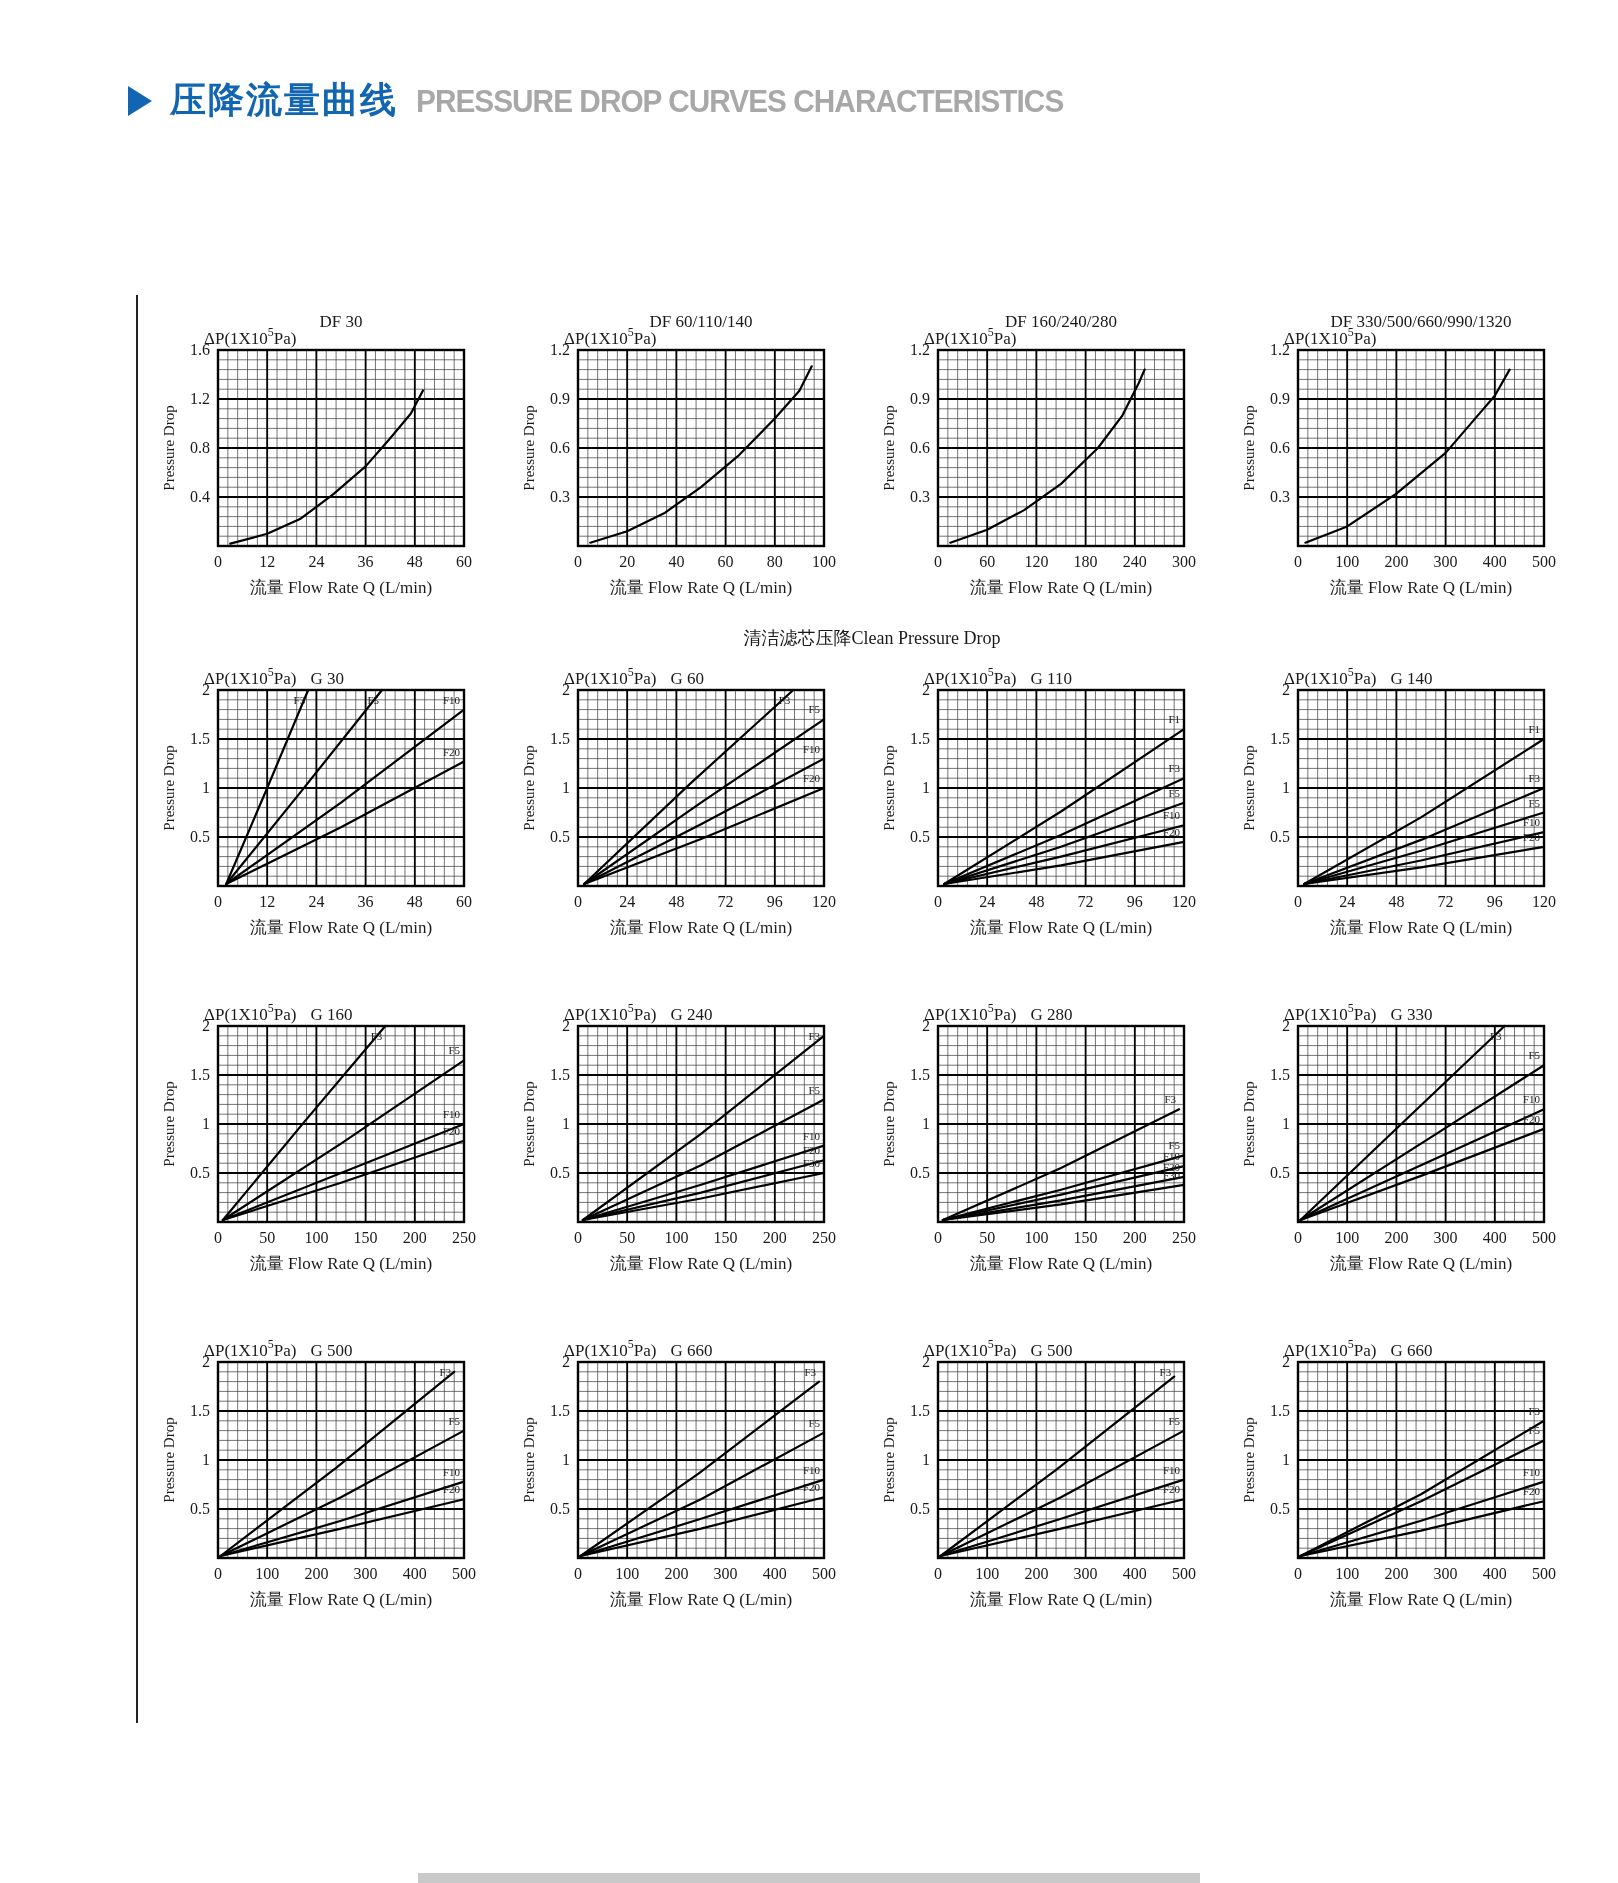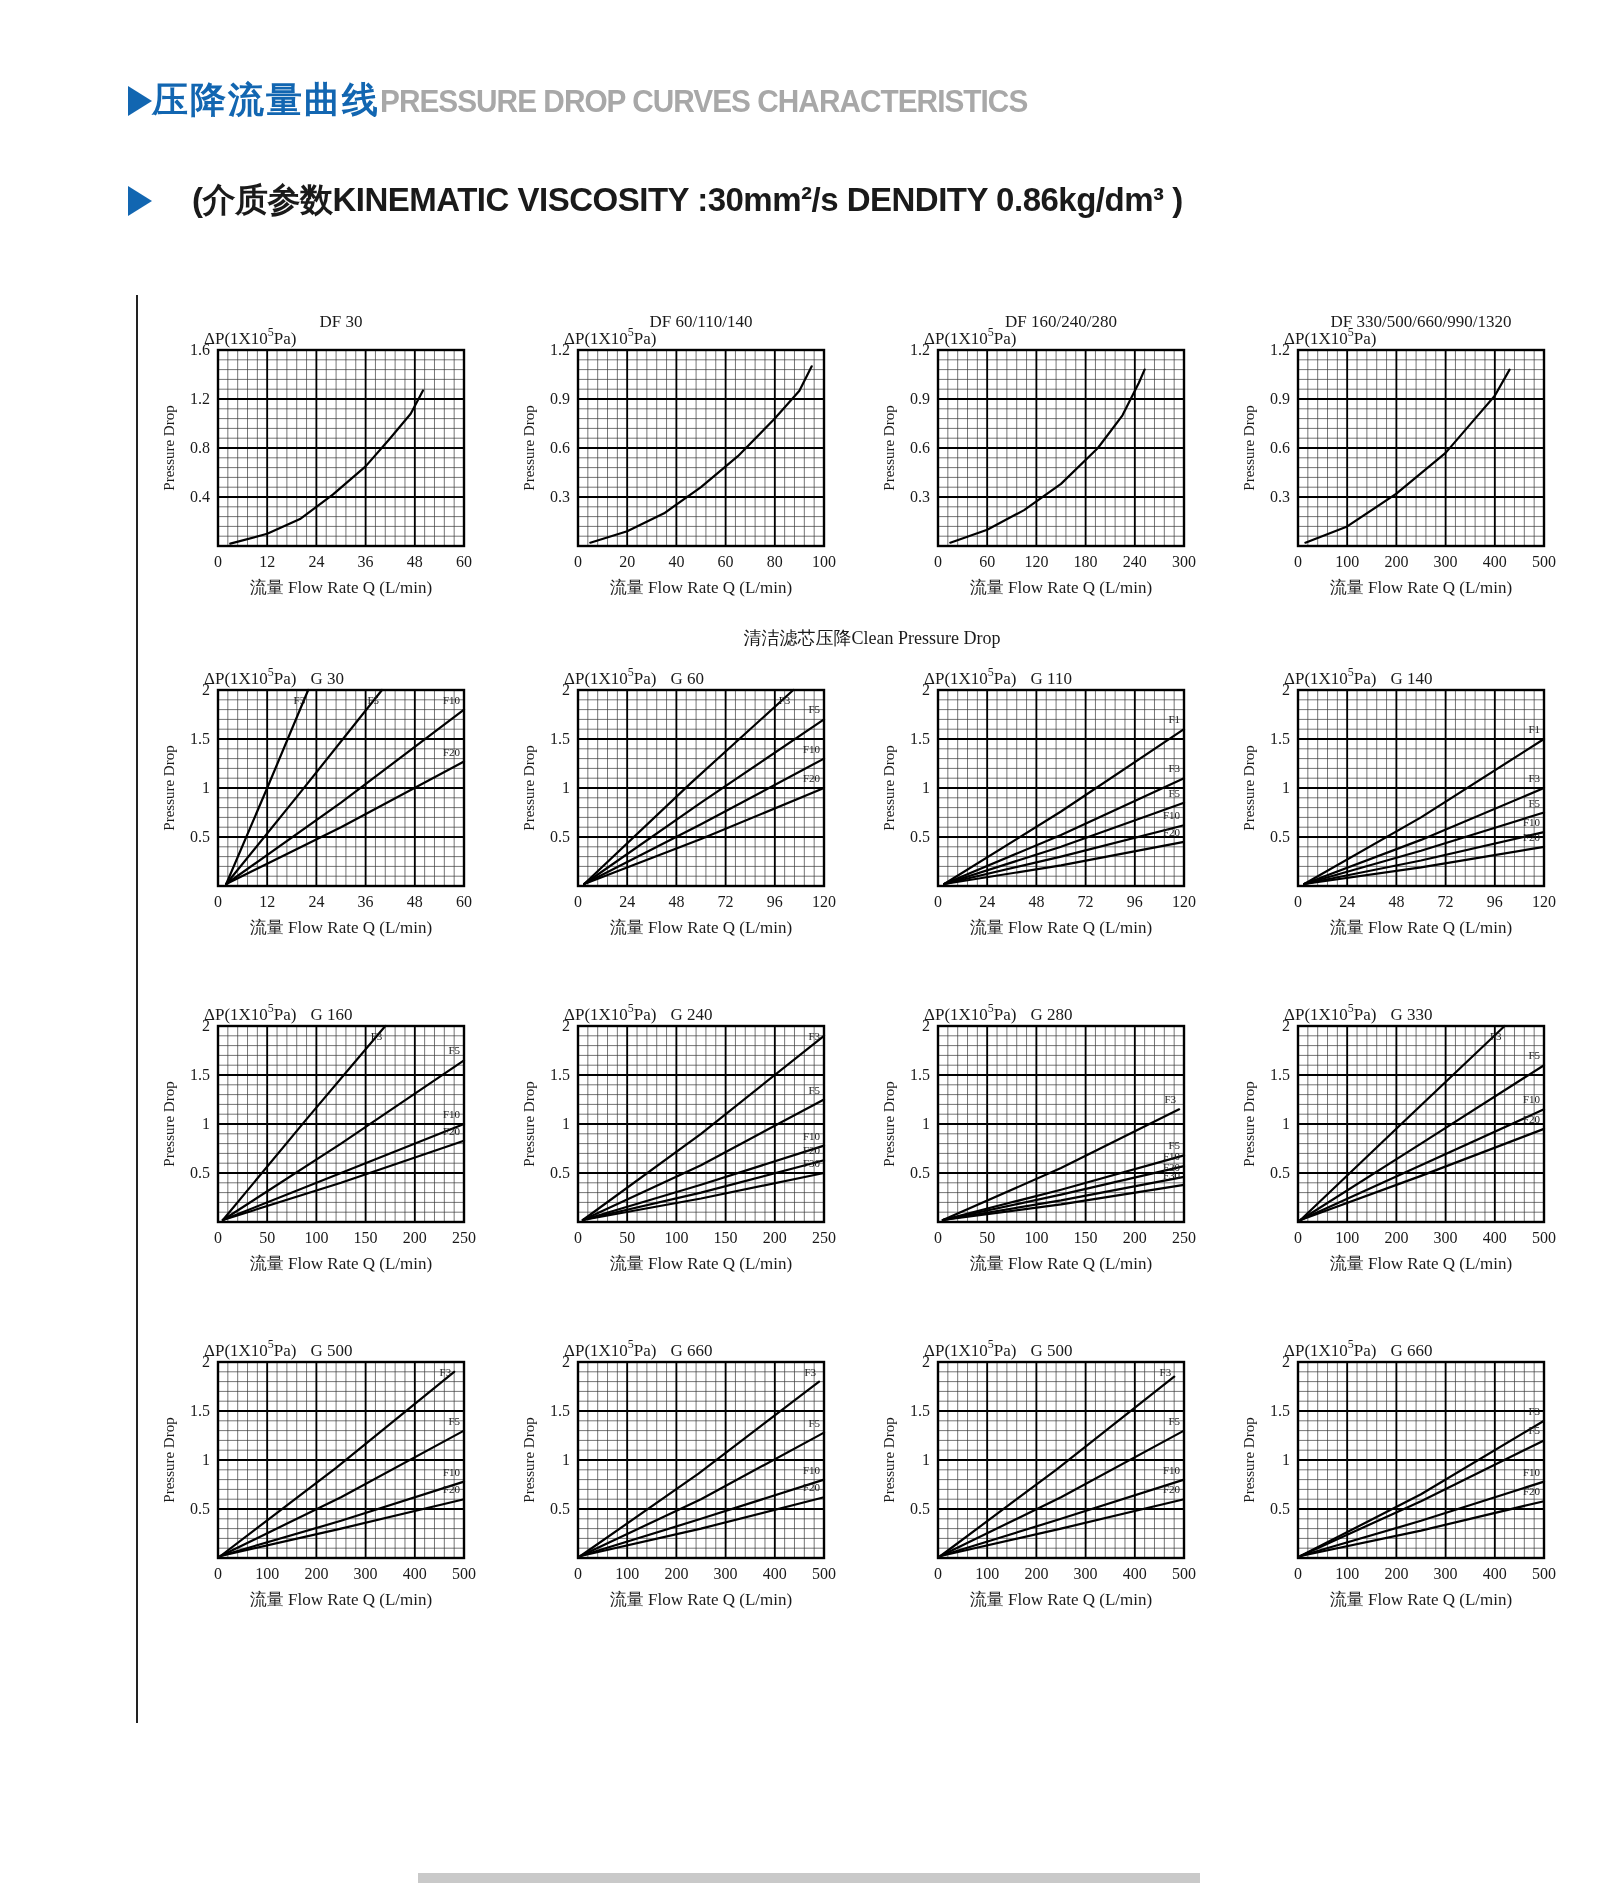--- a/index.html
+++ b/index.html
@@ -1,19 +1,19 @@
 <!DOCTYPE html>
 <html><head>
 <meta charset="utf-8">
 <style>
   html,body{margin:0;padding:0;background:#ffffff;}
   .page{position:relative;width:1618px;height:1883px;background:#fff;overflow:hidden;
         font-family:"Liberation Serif","DejaVu Serif",serif;color:#111;}
   
-  .header-row{position:absolute;left:128px;top:76px;display:flex;align-items:baseline;
+  .header-row{position:absolute;left:128px;top:76px;display:flex;align-items:baseline;gap:18px;
               font-family:"Liberation Sans","DejaVu Sans",sans-serif;}
   .tri{width:0;height:0;border-left:24px solid #1266b1;border-top:15px solid transparent;
        border-bottom:15px solid transparent;align-self:center;}
   .title-zh{font-size:36px;font-weight:bold;color:#1266b1;letter-spacing:2px;}
   .title-en{font-size:31px;font-weight:bold;color:#a8a8a8;letter-spacing:-1px;transform:scaleX(.96);transform-origin:left;}
   .subtitle-row{position:absolute;left:128px;top:178px;display:flex;align-items:center;gap:40px;
                 font-family:"Liberation Sans","DejaVu Sans",sans-serif;}
   .subtitle{font-size:33px;font-weight:bold;color:#1a1a1a;letter-spacing:-0.5px;}
   
   .left-rule{position:absolute;left:136px;top:295px;width:2px;height:1428px;background:#222;}
@@ -30,24 +30,20 @@
 <body>
 
 <div class="page">
 
   <div class="header-row">
     <span class="tri"></span>
     <span class="title-zh">压降流量曲线</span>
     <span class="title-en">PRESSURE DROP CURVES CHARACTERISTICS</span>
   </div>
 
-  <div class="subtitle-row">
-    <span class="tri"></span>
-    <span class="subtitle">(介质参数KINEMATIC VISCOSITY :30mm²/s DENDITY 0.86kg/dm³ )</span>
-  </div>
 
   <div class="left-rule"></div>
 
   <div class="charts-area">
     <div class="grid" id="grid1">
         <div class="chart"><svg width="345" height="292" viewBox="0 0 345 292">
             <text x="189" y="15" font-size="17" text-anchor="middle" fill="#1a1a1a">DF 30</text>
             <text x="52" y="32" font-size="17" fill="#1a1a1a"><tspan>ΔP(1X10</tspan><tspan dy="-8" font-size="12">5</tspan><tspan dy="8">Pa)</tspan></text>
             <path d="M66 38V234M75.84 38V234M85.68 38V234M95.52 38V234M105.36 38V234M115.2 38V234M125.03999999999999 38V234M134.88 38V234M144.72 38V234M154.56 38V234M164.4 38V234M174.24 38V234M184.07999999999998 38V234M193.92000000000002 38V234M203.76 38V234M213.6 38V234M223.44 38V234M233.28 38V234M243.12 38V234M252.96 38V234M262.8 38V234M272.64 38V234M282.48 38V234M292.32 38V234M302.15999999999997 38V234M312 38V234M66 38H312M66 47.8H312M66 57.6H312M66 67.4H312M66 77.2H312M66 87H312M66 96.8H312M66 106.6H312M66 116.4H312M66 126.2H312M66 136H312M66 145.8H312M66 155.6H312M66 165.4H312M66 175.2H312M66 185H312M66 194.8H312M66 204.6H312M66 214.4H312M66 224.2H312M66 234H312" stroke="#3a3a3a" stroke-width="0.7" fill="none"></path>
             <path d="M66 38V234M115.2 38V234M164.4 38V234M213.6 38V234M262.8 38V234M312 38V234M66 38H312M66 87H312M66 136H312M66 185H312M66 234H312" stroke="#000" stroke-width="1.8" fill="none"></path>

